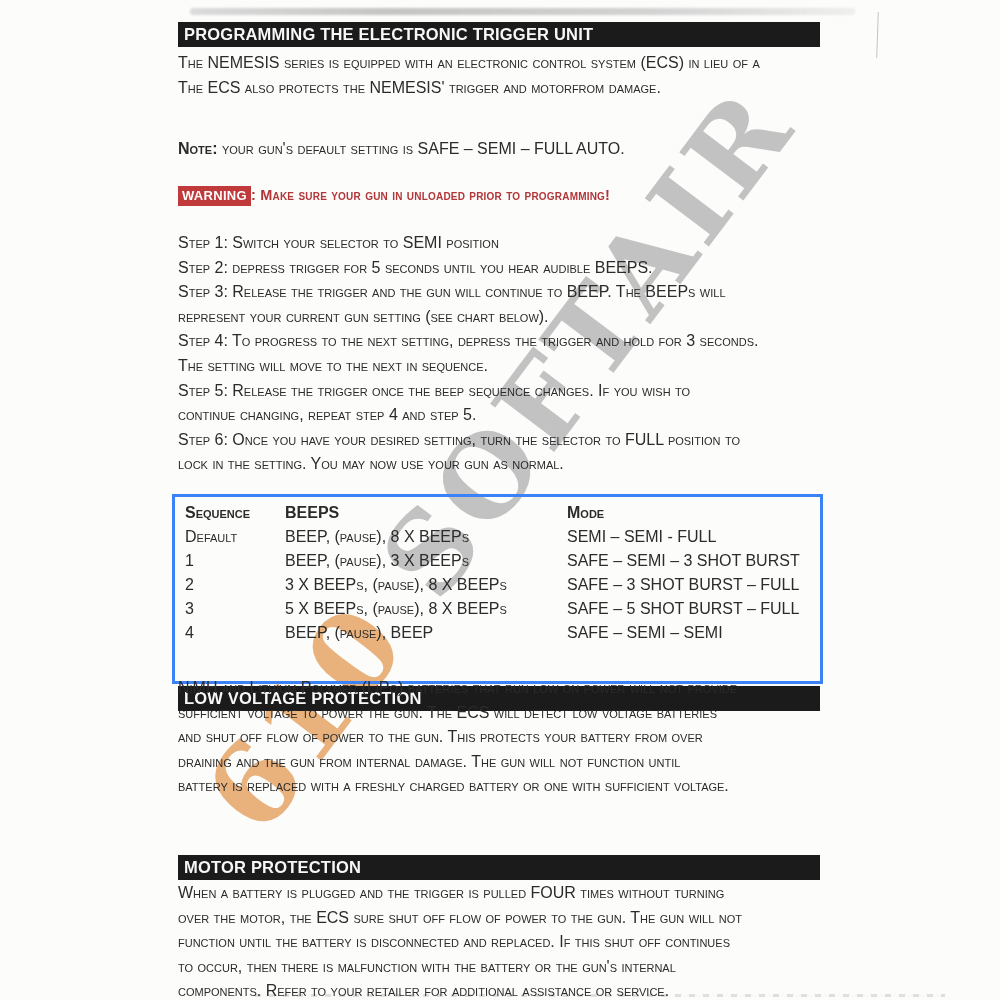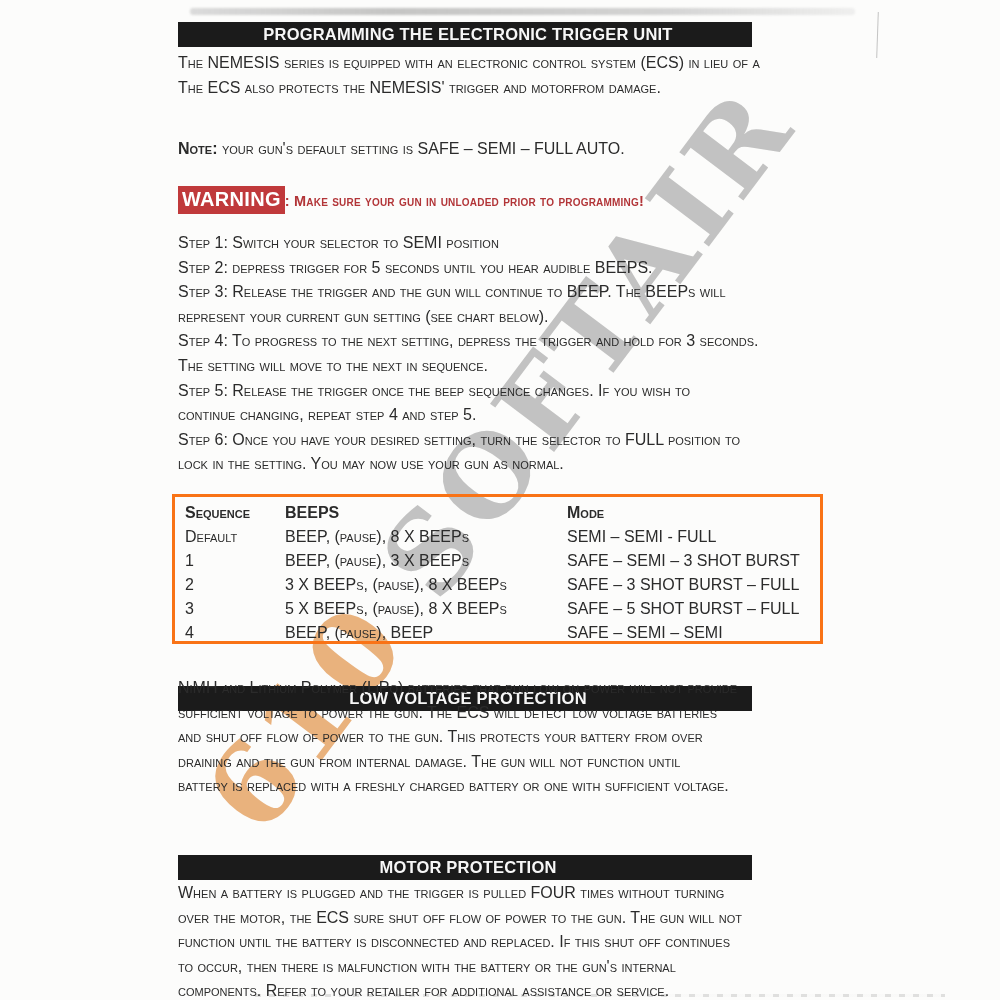--- a/index.html
+++ b/index.html
@@ -43,46 +43,45 @@
     background:repeating-linear-gradient(90deg, rgba(170,170,170,.35) 0 6px, rgba(230,230,230,.1) 6px 14px);
     filter:blur(.6px);
   }
 
   .content{position:relative;z-index:2;}
 
   .abs{position:absolute;}
   .sc{font-variant:small-caps;}
 
   .bar{
-    left:178px;width:574px;height:25px;
+    left:178px;width:642px;height:25px;
     background:#1b1b1b;color:#f7f7f7;
     font-size:16.5px;font-weight:bold;
     line-height:25px;padding-left:6px;
     letter-spacing:.2px;
     box-sizing:border-box;
-    text-align:center;
   }
   .para{font-size:16px;line-height:24.5px;white-space:nowrap;}
 
   .note-line{left:178px;top:140px;font-size:16px;}
   .note-label{font-weight:bold;text-align:center;}
 
   .warning-line{left:178px;top:186px;font-size:14.5px;font-weight:bold;}
   .warning-badge{
     display:inline-block;background:#c0393b;color:#fff;
-    padding:2px 4px 3px 4px;font-size:20px;letter-spacing:.3px;
+    padding:2px 4px 3px 4px;font-size:13px;letter-spacing:.3px;
   }
   .warning-text{color:#b23538;letter-spacing:.2px;}
 
   .steps{left:178px;top:231px;width:665px;}
   .steps .para{line-height:24.6px;}
 
   .beep-table{
-    left:172px;top:494px;width:651px;height:150px;
-    border:3px solid #f97316;
+    left:172px;top:494px;width:651px;height:190px;
+    border:3px solid #3b82f6;
     box-sizing:border-box;
     padding:4px 0 0 10px;
     background:transparent;
     font-size:16px;line-height:24px;
   }
   .t-row{display:grid;grid-template-columns:100px 282px auto;}
   .t-head{font-weight:bold;}
 
   .lowvolt-lines{left:178px;top:676px;}
   .motor-lines{left:178px;top:881px;}

